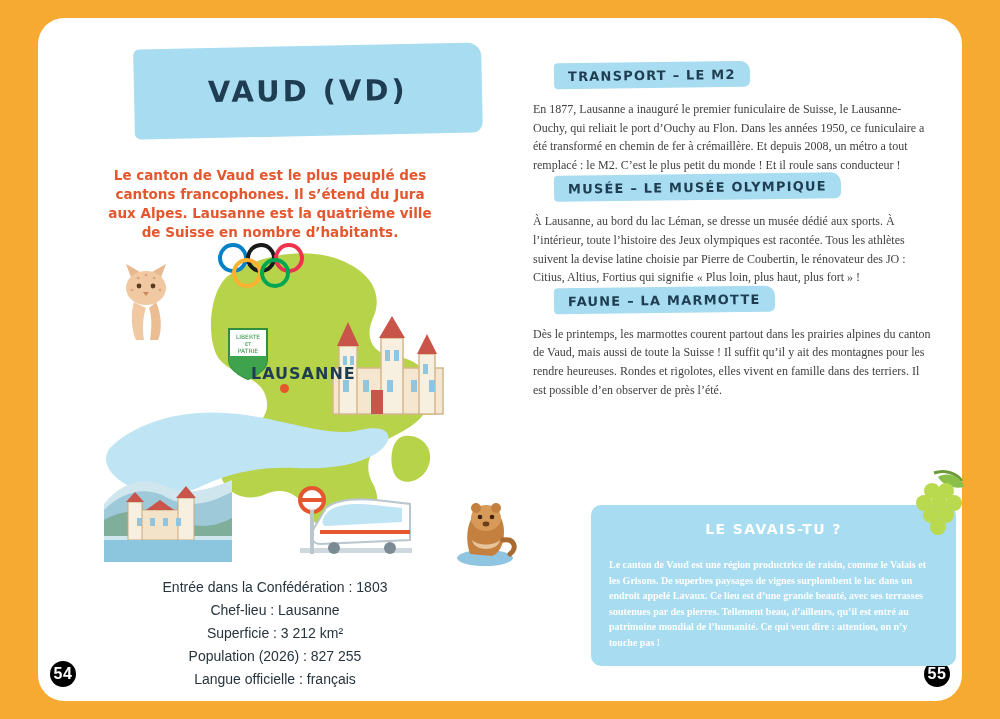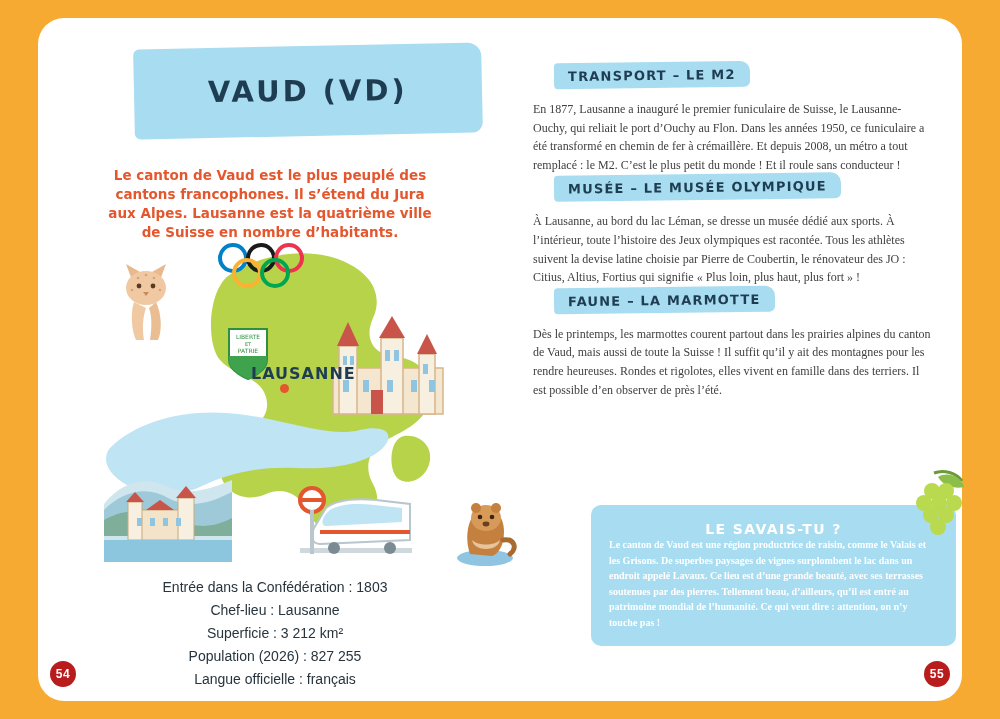--- a/index.html
+++ b/index.html
@@ -23,23 +23,23 @@
     background: #ffffff;
     border-radius: 26px;
   }
 
   
   .pagenum {
     position: absolute;
     width: 26px;
     height: 26px;
     border-radius: 50%;
-    background: #b91c1c;
+    background: #000000;
     color: #ffffff;
-    font-size: 12px;
+    font-size: 16px;
     font-weight: bold;
     display: flex;
     align-items: center;
     justify-content: center;
     letter-spacing: .5px;
   }
   .pagenum.left { left: 12px; bottom: 14px; }
   .pagenum.right { right: 12px; bottom: 14px; }
 
   
@@ -230,21 +230,21 @@
     padding: 10px 18px 16px 18px;
     box-sizing: border-box;
   }
   .savais-title {
     text-align: center;
     font-family: "DejaVu Sans", sans-serif;
     font-weight: bold;
     font-size: 14px;
     letter-spacing: 1.4px;
     color: #ffffff;
-    margin: 6px 0 0 0;
+    margin: 6px 0 20px 0;
   }
   .savais-body {
     font-family: Liberation Serif, serif;
     font-weight: bold;
     font-size: 10px;
     line-height: 15.5px;
     color: #ffffff;
   }
   .grapes {
     position: absolute;

